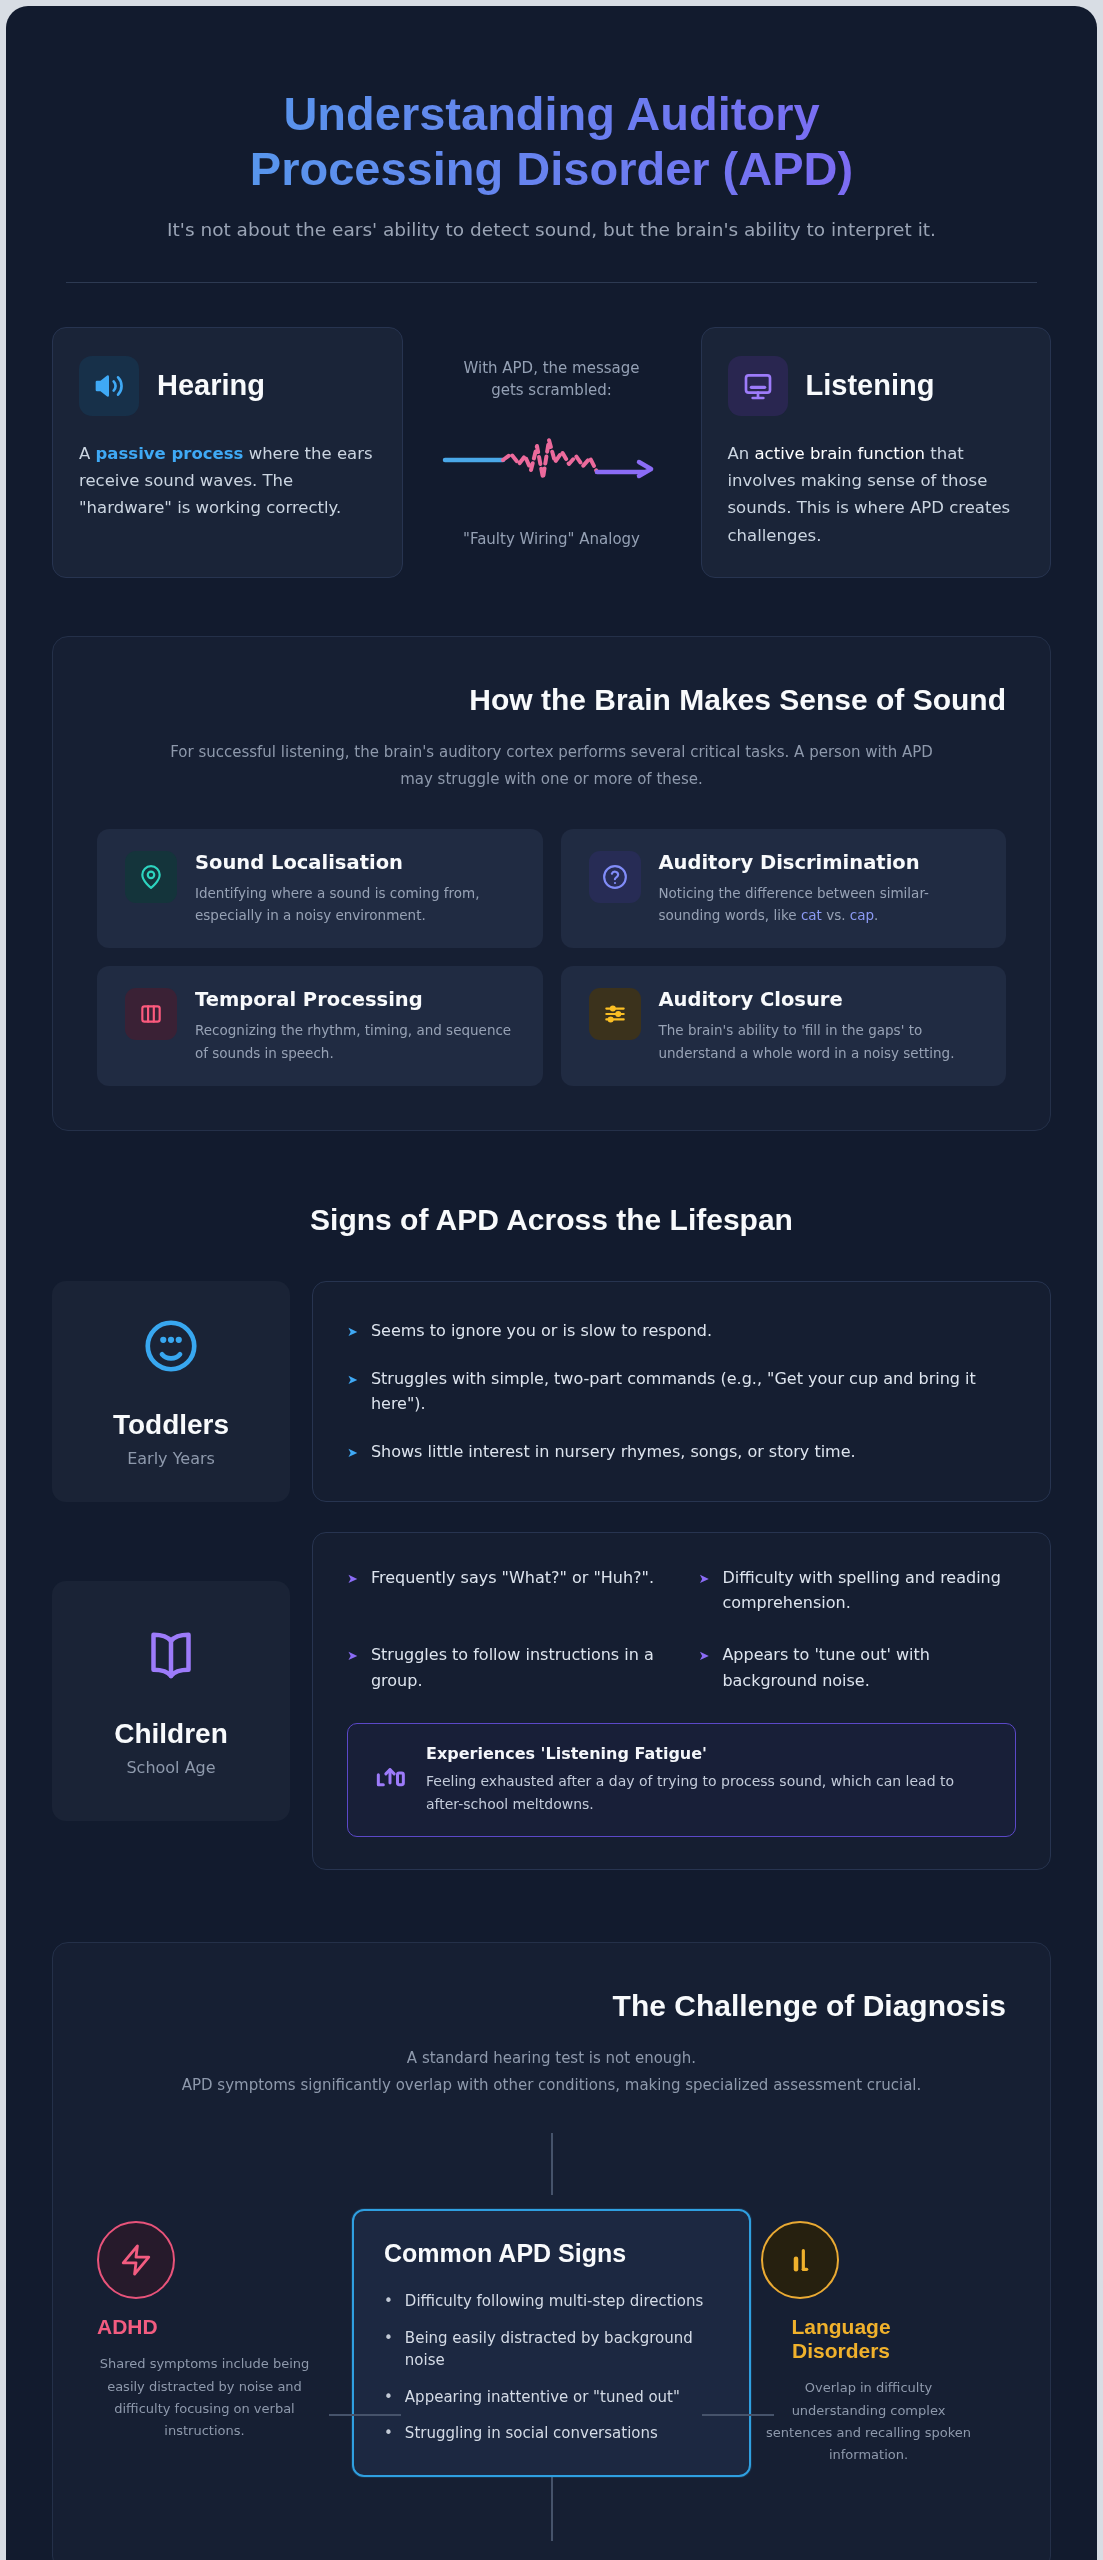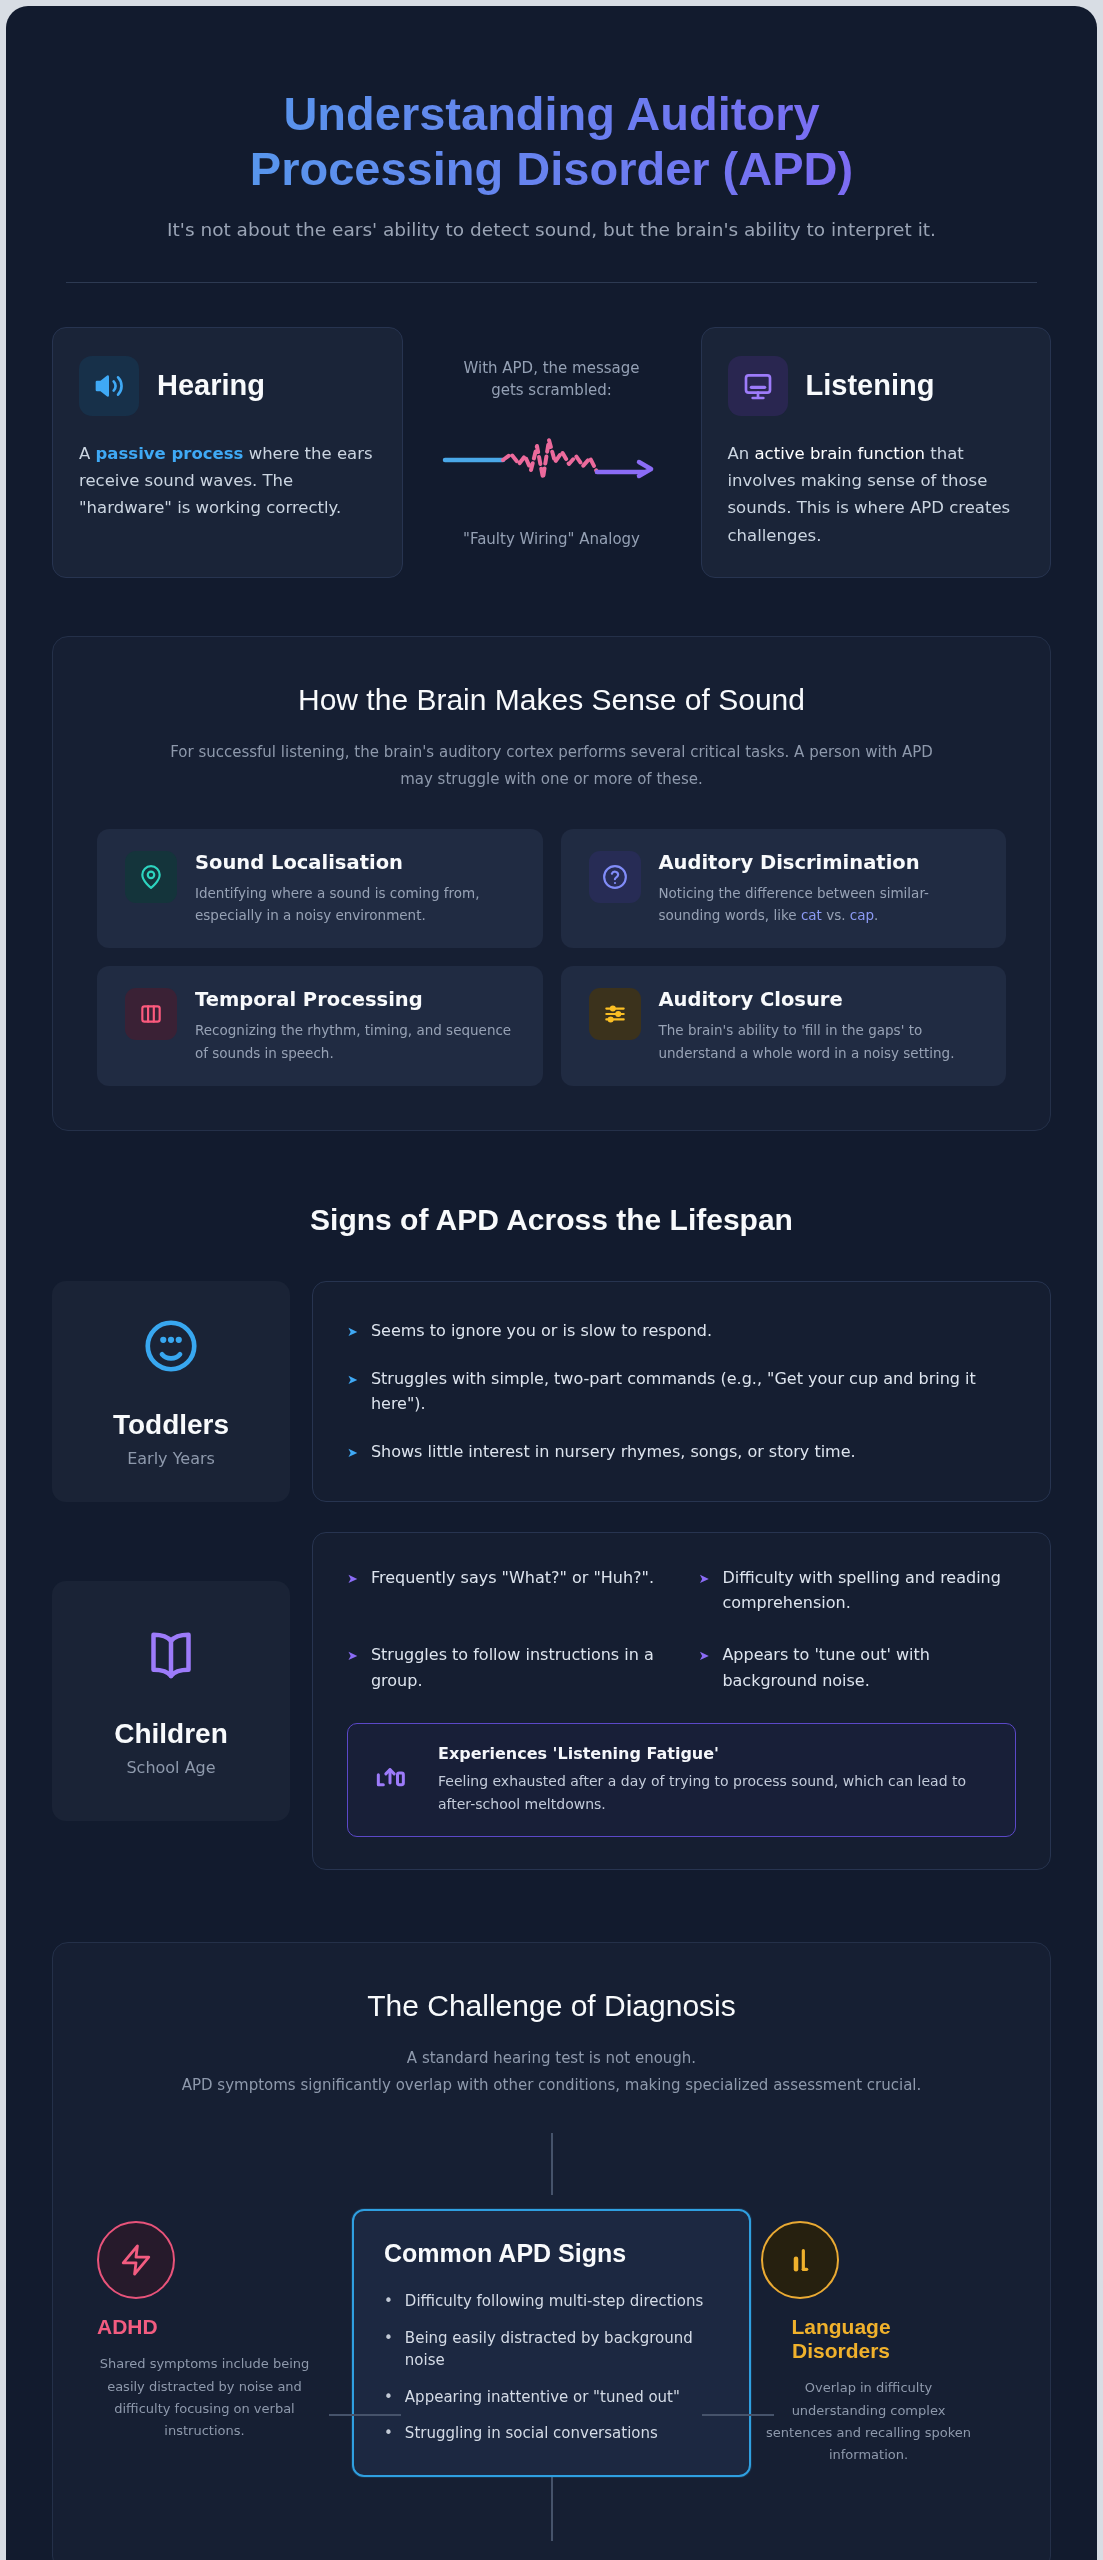--- a/index.html
+++ b/index.html
@@ -53,21 +53,21 @@
   .hl-middle-top { color:#94a0b4; font-size:15px; line-height:1.5; width:210px; }
   .squiggle { margin:26px 0 30px 0; }
   .hl-caption { color:#94a0b4; font-size:15px; }
 
   
   .section-card {
     background:#161f33; border:1px solid #243049; border-radius:16px;
     margin-top:58px; padding:46px 44px 44px 44px;
   }
   .section-title {
-    text-align:center; color:#f8fafc; font-size:30px; font-weight:normal;
+    text-align:right; color:#f8fafc; font-size:30px; font-weight:bold;
     font-family:"Liberation Sans",sans-serif;
   }
   .section-sub { text-align:center; color:#8e99ac; font-size:15px; line-height:1.8; margin:22px auto 0 auto; max-width:780px; }
 
   .task-grid { display:grid; grid-template-columns:1fr 1fr; gap:18px; margin-top:36px; }
   .task-card {
     background:#202b42; border-radius:12px; padding:22px 28px;
     display:flex; gap:18px; align-items:flex-start;
   }
   .task-icon { width:52px; height:52px; border-radius:11px; display:flex; align-items:center; justify-content:center; flex:0 0 auto; }
@@ -99,21 +99,21 @@
     padding:32px 34px; display:flex; flex-direction:column; justify-content:center;
   }
   .bullet-list { display:flex; flex-direction:column; gap:22px; }
   .bullet { display:flex; gap:13px; font-size:16px; line-height:1.6; color:#dde4ee; }
   .arrow { flex:0 0 auto; font-size:13px; margin-top:4px; }
   .arrow.blue { color:#3fa9f5; }
   .arrow.purple { color:#8b6cf6; }
   .bullet-grid { display:grid; grid-template-columns:1fr 1fr; gap:26px 34px; }
   .callout {
     margin-top:30px; border:1px solid #5b48c8; border-radius:10px;
-    background:#181f38; padding:20px 22px; display:flex; gap:28px; align-items:center;
+    background:#181f38; padding:20px 22px; display:flex; gap:16px; align-items:center;
   }
   .callout-title { color:#f4f6fa; font-size:16px; font-weight:bold; }
   .callout-desc { color:#c3cbda; font-size:14px; line-height:1.65; margin-top:7px; }
 
   
   .diagram { position:relative; margin-top:34px; }
   .vline { width:2px; background:#46536b; margin:0 auto; }
   .vline.top { height:62px; }
   .vline.bottom { height:64px; }
   .diag-row { display:flex; align-items:flex-start; gap:10px; margin-top:14px; position:relative; }

